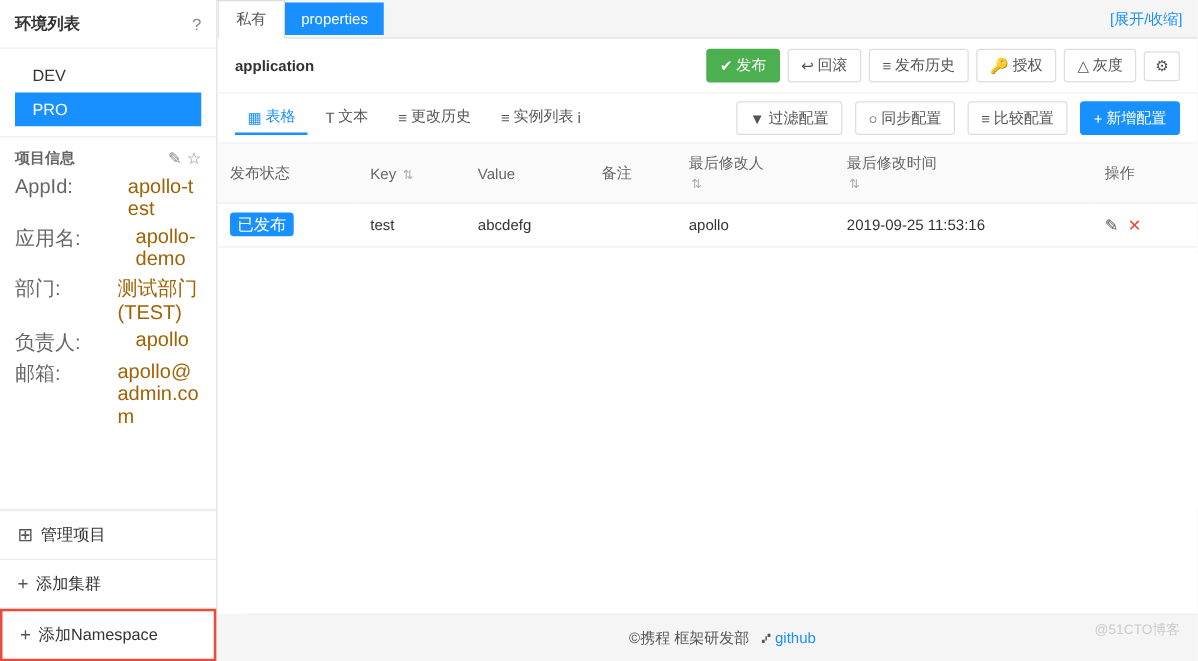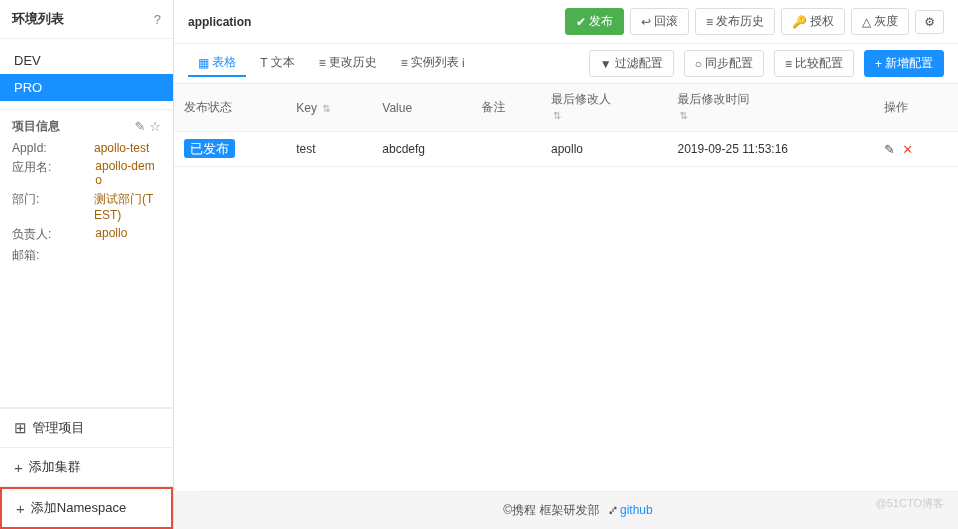--- a/index.html
+++ b/index.html
@@ -30,21 +30,21 @@
     .sidebar-icons {
       display: flex;
       gap: 6px;
     }
     .sidebar-icon {
       color: #888;
       cursor: pointer;
       font-size: 13px;
     }
     .env-list {
-      padding: 8px 0;
+      padding: 8px 12px;
       border-bottom: 1px solid #eee;
     }
     .env-item {
       padding: 6px 14px;
       color: #333;
       cursor: pointer;
       font-size: 13px;
     }
     .env-item.active {
       background: #1890ff;
@@ -63,21 +63,21 @@
       gap: 20px;
     }
     .project-info-title {
       font-size: 12px;
       font-weight: bold;
       color: #666;
     }
     .project-info-row {
       display: flex;
       margin-bottom: 4px;
-      font-size: 12px;
+      font-size: 16px;
       color: #333;
     }
     .project-info-label {
       color: #666;
       min-width: 38px;
       flex-shrink: 0;
     }
     .project-info-value {
       color: #a16207;
       word-break: break-all;
@@ -329,40 +329,46 @@
     <div class="project-info-row">
       <span class="project-info-label">部门:</span>
       <span class="project-info-value">测试部门(TEST)</span>
     </div>
     <div class="project-info-row">
       <span class="project-info-label">负责人:</span>
       <span class="project-info-value">apollo</span>
     </div>
     <div class="project-info-row">
       <span class="project-info-label">邮箱:</span>
+      <span class="project-info-value">apollo@admin.com</span>
     </div>
   </div>
   <div class="sidebar-bottom">
     <div class="sidebar-bottom-item">
       <span class="plus-icon">⊞</span>
       <span>管理项目</span>
     </div>
     <div class="sidebar-bottom-item">
       <span class="plus-icon">+</span>
       <span>添加集群</span>
     </div>
     <div class="sidebar-bottom-item highlight" style="border:2px solid #e74c3c;">
       <span class="plus-icon">+</span>
       <span>添加Namespace</span>
     </div>
   </div>
 </div>
 
 <div class="main">
 
+  <div class="tabs-bar">
+    <div class="tab tab-private">私有</div>
+    <div class="tab tab-properties">properties</div>
+    <div class="expand-collapse">[展开/收缩]</div>
+  </div>
 
   <div class="app-header">
     <span class="app-name">application</span>
     <button class="btn btn-primary">
       <span>✔</span>
       <span>发布</span>
     </button>
     <button class="btn">
       <span>↩</span>
       <span>回滚</span>

